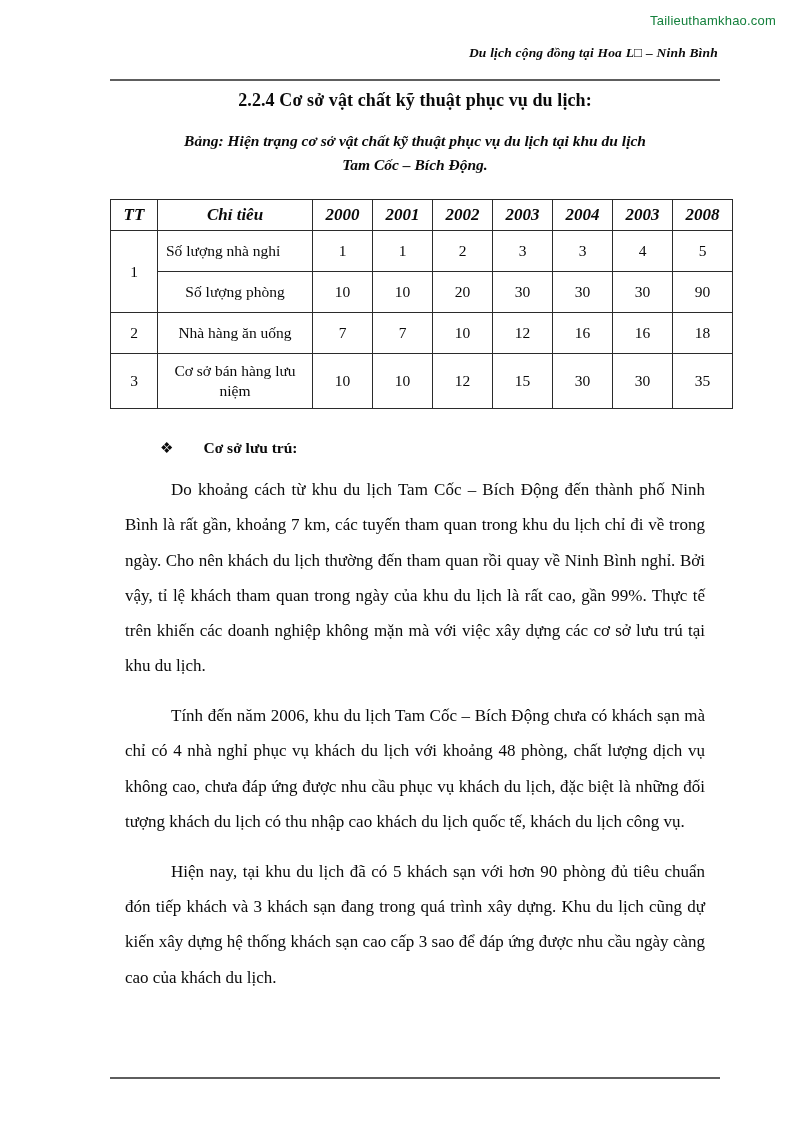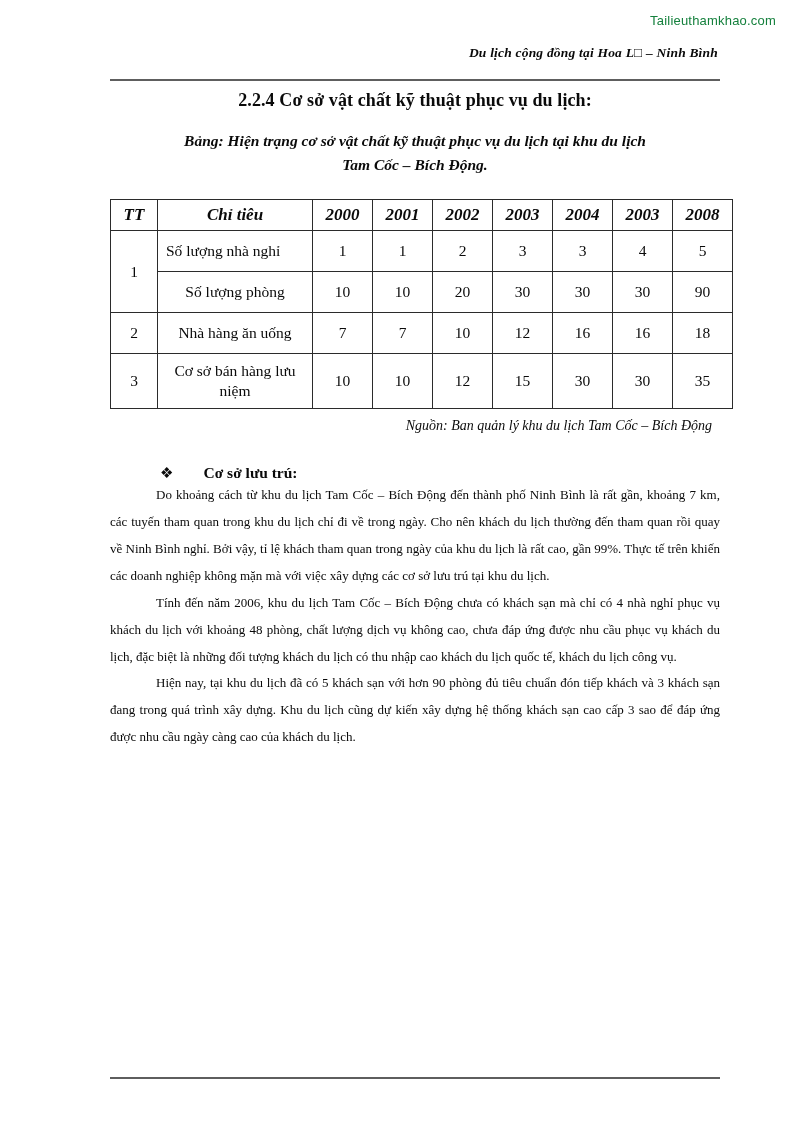--- a/index.html
+++ b/index.html
@@ -136,23 +136,23 @@
   .bullet-text {
     font-weight: bold;
     font-size: 15.5px;
     margin-left: 18px;
   }
 
   
   p.body-par {
     text-align: justify;
     text-justify: inter-word;
-    font-size: 13px;
+    font-size: 17px;
     line-height: 2.07;
-    margin: 0;
+    margin: 15px;
     text-indent: 46px;
   }
   p.body-par + p.body-par { margin-top: 0; }
 
   
   .footer-zone {
     position: absolute;
     left: 110px;
     bottom: 38px;
     width: 610px;
@@ -249,21 +249,20 @@
           <td class="cell-value">12</td>
           <td class="cell-value">15</td>
           <td class="cell-value">30</td>
           <td class="cell-value">30</td>
           <td class="cell-value">35</td>
         </tr>
 
       </tbody>
     </table>
 
-    <div class="source-note">Nguồn: Ban quản lý khu du lịch Tam Cốc – Bích Động</div>
 
     <div class="bullet-heading">
       <span class="bullet-glyph">❖</span>
       <span class="bullet-text">Cơ sở lưu trú:</span>
     </div>
 
     <p class="body-par">Do khoảng cách từ khu du lịch Tam Cốc – Bích Động đến thành phố Ninh Bình là rất gần, khoảng 7 km, các tuyến tham quan trong khu du lịch chỉ đi về trong ngày. Cho nên khách du lịch thường đến tham quan rồi quay về Ninh Bình nghỉ. Bởi vậy, tỉ lệ khách tham quan trong ngày của khu du lịch là rất cao, gần 99%. Thực tế trên khiến các doanh nghiệp không mặn mà với việc xây dựng các cơ sở lưu trú tại khu du lịch.</p>
     <p class="body-par">Tính đến năm 2006, khu du lịch Tam Cốc – Bích Động chưa có khách sạn mà chỉ có 4 nhà nghỉ phục vụ khách du lịch với khoảng 48 phòng, chất lượng dịch vụ không cao, chưa đáp ứng được nhu cầu phục vụ khách du lịch, đặc biệt là những đối tượng khách du lịch có thu nhập cao khách du lịch quốc tế, khách du lịch công vụ.</p>
     <p class="body-par">Hiện nay, tại khu du lịch đã có 5 khách sạn với hơn 90 phòng đủ tiêu chuẩn đón tiếp khách và 3 khách sạn đang trong quá trình xây dựng. Khu du lịch cũng dự kiến xây dựng hệ thống khách sạn cao cấp 3 sao để đáp ứng được nhu cầu ngày càng cao của khách du lịch.</p>
 

